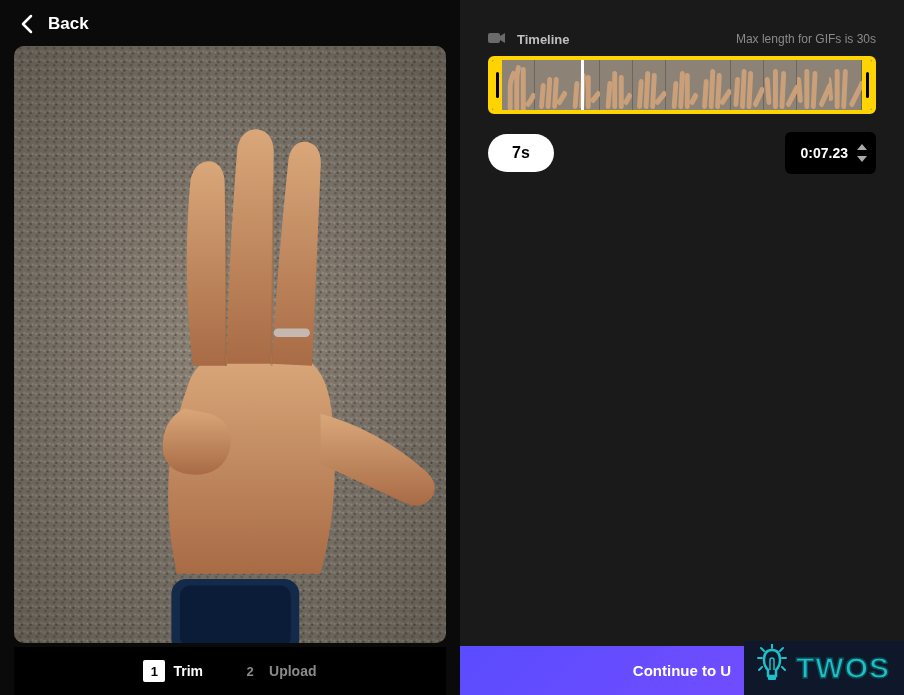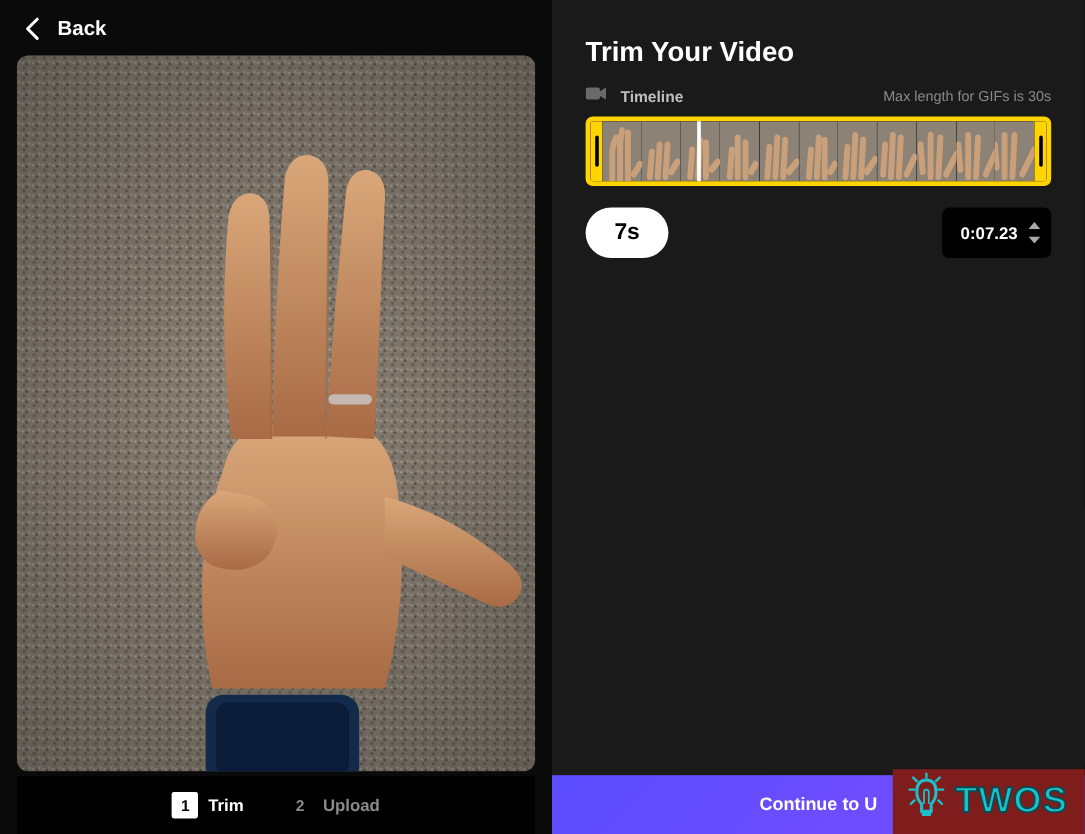--- a/index.html
+++ b/index.html
@@ -174,21 +174,21 @@
   display: flex;
   align-items: center;
   justify-content: center;
   cursor: pointer;
   color: #888;
 }
 .duration-pill {
   background: #fff;
   color: #000;
   font-weight: 800;
-  font-size: 19px;
+  font-size: 16px;
   border-radius: 999px;
   padding: 10px 24px;
 }
 .continue-btn {
   position: absolute;
   bottom: 0;
   left: 0;
   right: 0;
   background: linear-gradient(135deg, #5b4cff 0%, #7a4dff 100%);
   color: #fff;
@@ -197,21 +197,21 @@
   text-align: center;
   padding: 16px;
 }
 .watermark {
   position: absolute;
   right: 0;
   bottom: 0;
   display: flex;
   align-items: center;
   gap: 6px;
-  background: #7f1d1d;
+  background: #0f172a;
   padding: 4px 14px 4px 10px;
   z-index: 50;
   height: 54px;
 }
 .watermark .text {
   font-family: 'Arial Black', Arial, sans-serif;
   font-weight: 900;
   font-size: 30px;
   letter-spacing: 1px;
   color: #1dbfc9;
@@ -280,21 +280,20 @@
         <div class="lab">Trim</div>
       </div>
       <div class="step inactive">
         <div class="num">2</div>
         <div class="lab">Upload</div>
       </div>
     </div>
   </div>
 
   <div class="right-panel">
-    <div class="title">Trim Your Video</div>
 
     <div class="tl-header">
       <div class="tl-left">
         <span>
           <svg width="18" height="12" viewBox="0 0 18 12">
               <rect x="0" y="1" width="12" height="10" rx="2" fill="#6a6a6a"></rect>
               <path d="M12 4 L17 1 L17 11 L12 8 Z" fill="#6a6a6a"></path>
             </svg>
         </span>
         <span class="tl-label">Timeline</span>

